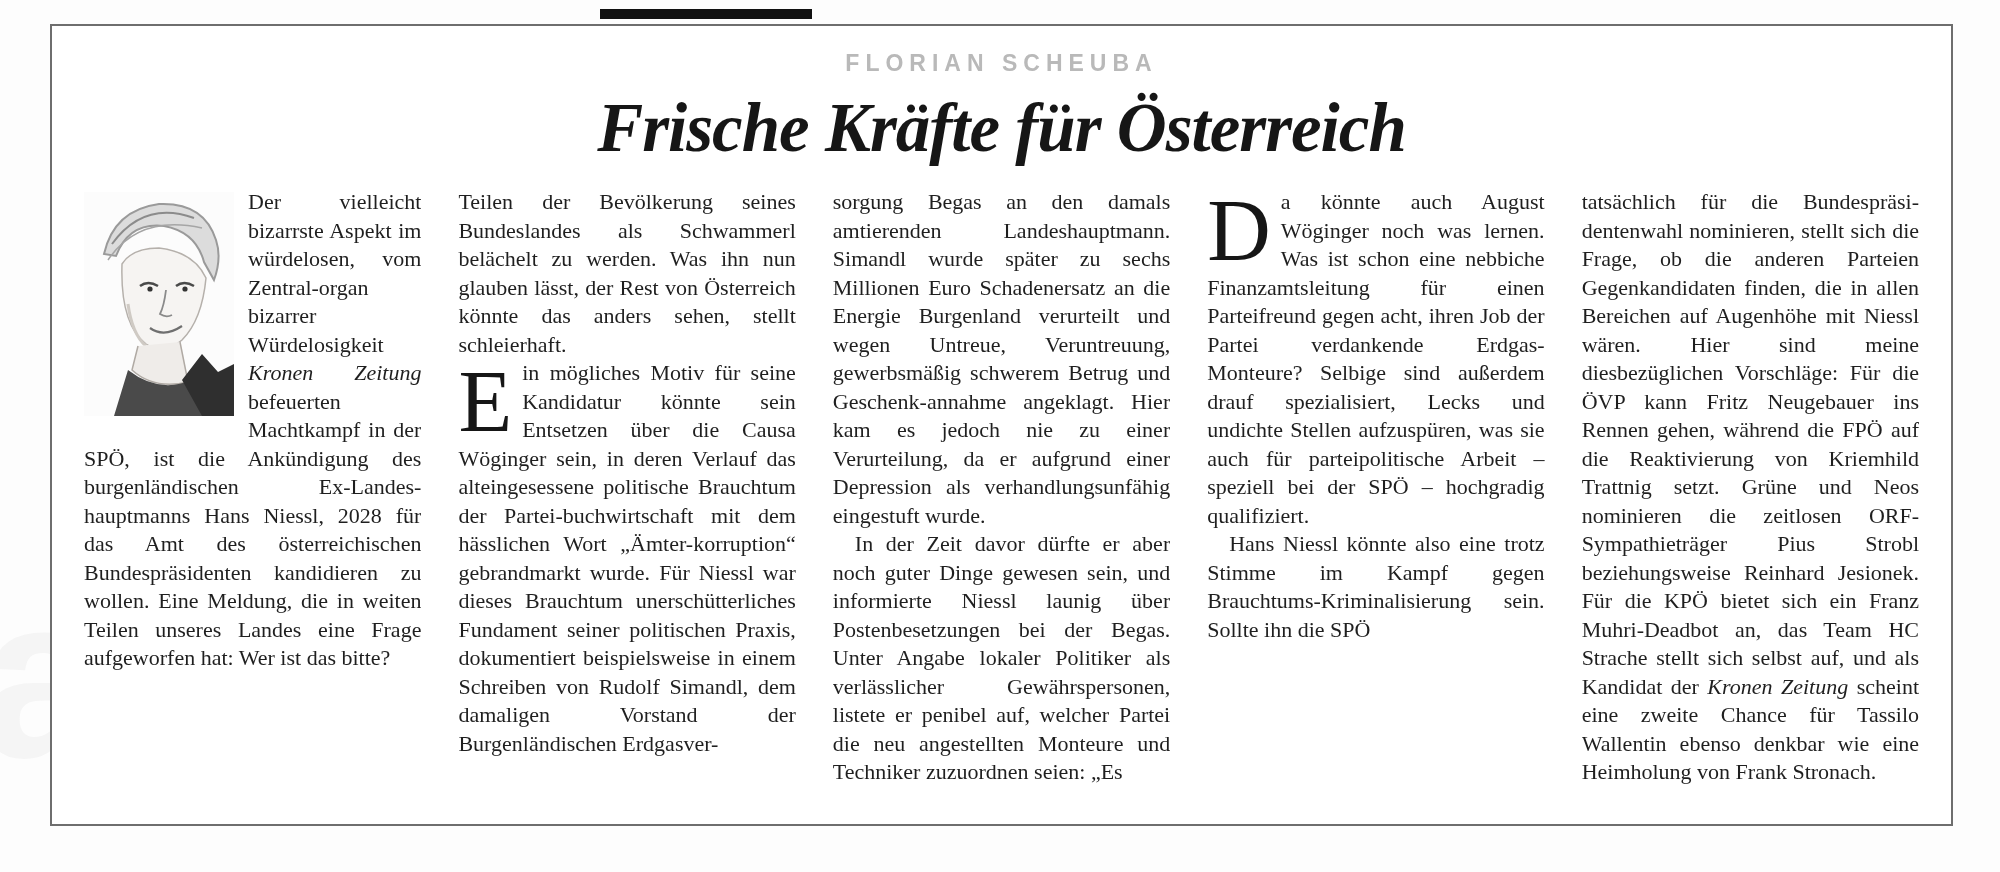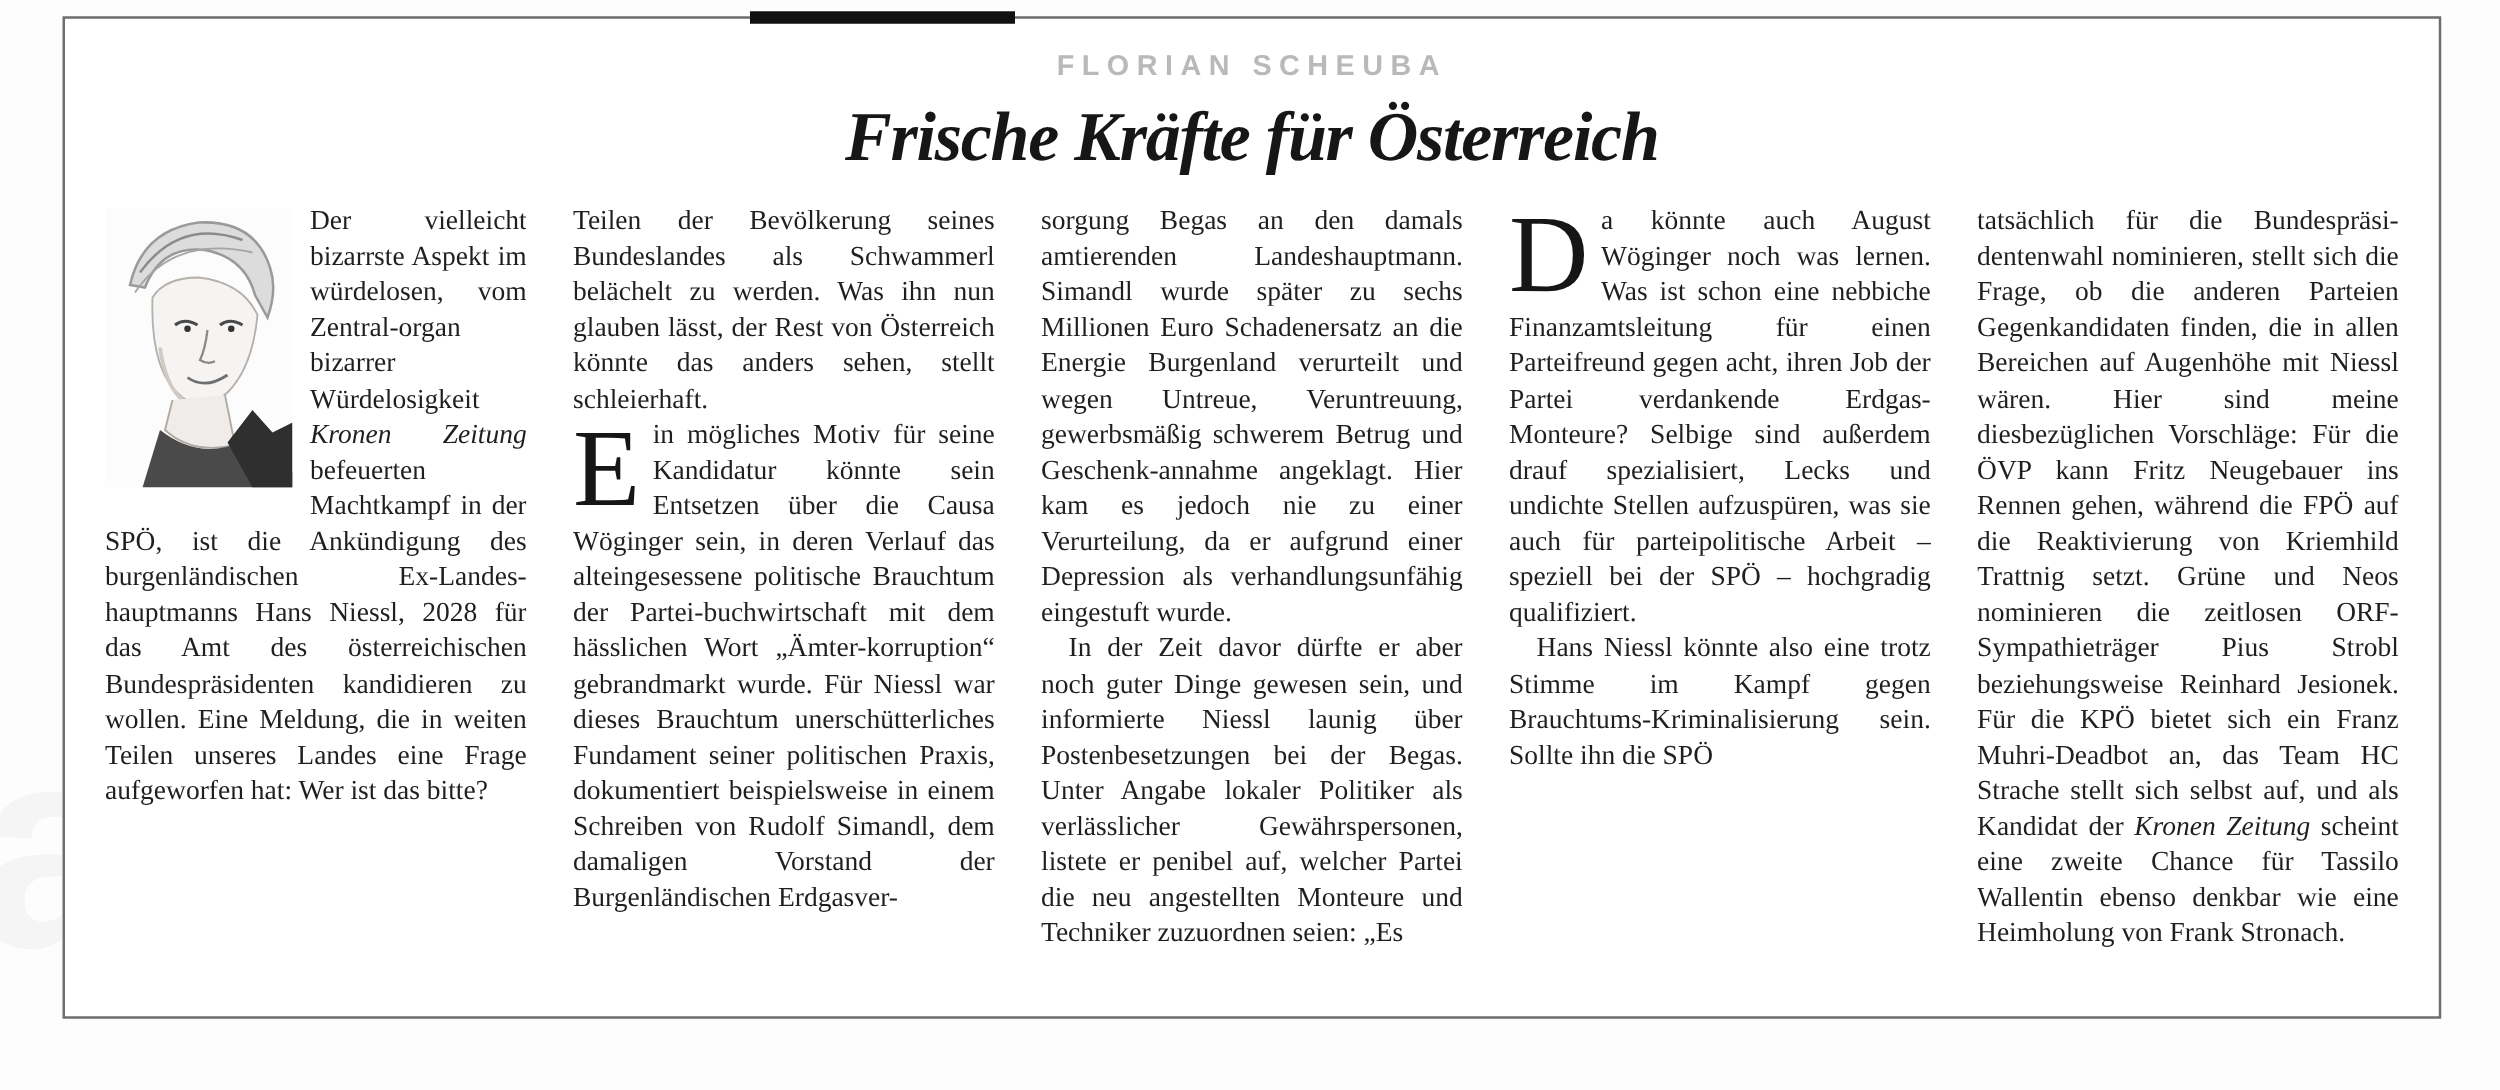--- a/index.html
+++ b/index.html
@@ -2,26 +2,26 @@
 <html lang="de"><head>
 <meta charset="utf-8">
 <style>
   html,body{margin:0;padding:0;background:#fdfdfd;}
   .page{position:relative;width:2000px;height:872px;overflow:hidden;background:#fdfdfd;
         font-family:"Liberation Serif", serif;}
   .watermark{position:absolute;left:-20px;top:545px;font-family:"Liberation Sans", sans-serif;
         font-size:230px;font-weight:bold;color:rgba(60,60,60,0.045);letter-spacing:6px;
         white-space:nowrap;user-select:none;z-index:0;}
   .top-artifact{position:absolute;left:600px;top:9px;width:212px;height:10px;background:#111;z-index:3;}
-  .article-box{position:absolute;left:50px;top:13px;width:1903px;height:802px;box-sizing:border-box;
+  .article-box{position:absolute;left:50px;top:24px;width:1903px;height:802px;box-sizing:border-box;
         border:2px solid #6e6e6e;background:#ffffff;z-index:2;}
   .kicker{margin-top:24px;text-align:center;font-family:"Liberation Sans", sans-serif;
         font-weight:bold;font-size:23px;letter-spacing:6px;color:#b9b9b9;}
   .title{margin:12px 0 0 0;text-align:center;font-family:"Liberation Serif", serif;
-        font-style:italic;font-weight:600;font-size:56px;color:#161616;letter-spacing:-1px;}
+        font-style:italic;font-weight:600;font-size:69px;color:#161616;letter-spacing:-1px;}
   .columns{display:flex;gap:37px;padding:20px 32px 0 32px;box-sizing:border-box;}
   .col{flex:1 1 0;font-size:22px;line-height:28.5px;text-align:justify;color:#1f1f1f;
         hyphens:manual;overflow:hidden;max-height:650px;}
   .col p{margin:0;}
   .col p.indent{text-indent:22px;}
   .portrait{float:left;width:150px;height:224px;margin:4px 14px 4px 0;}
   .portrait svg{display:block;}
   .dropcap{float:left;font-size:88px;line-height:71px;padding:7px 10px 0 0;color:#161616;
         font-family:"Liberation Serif", serif;}
   .italic{font-style:italic;}

